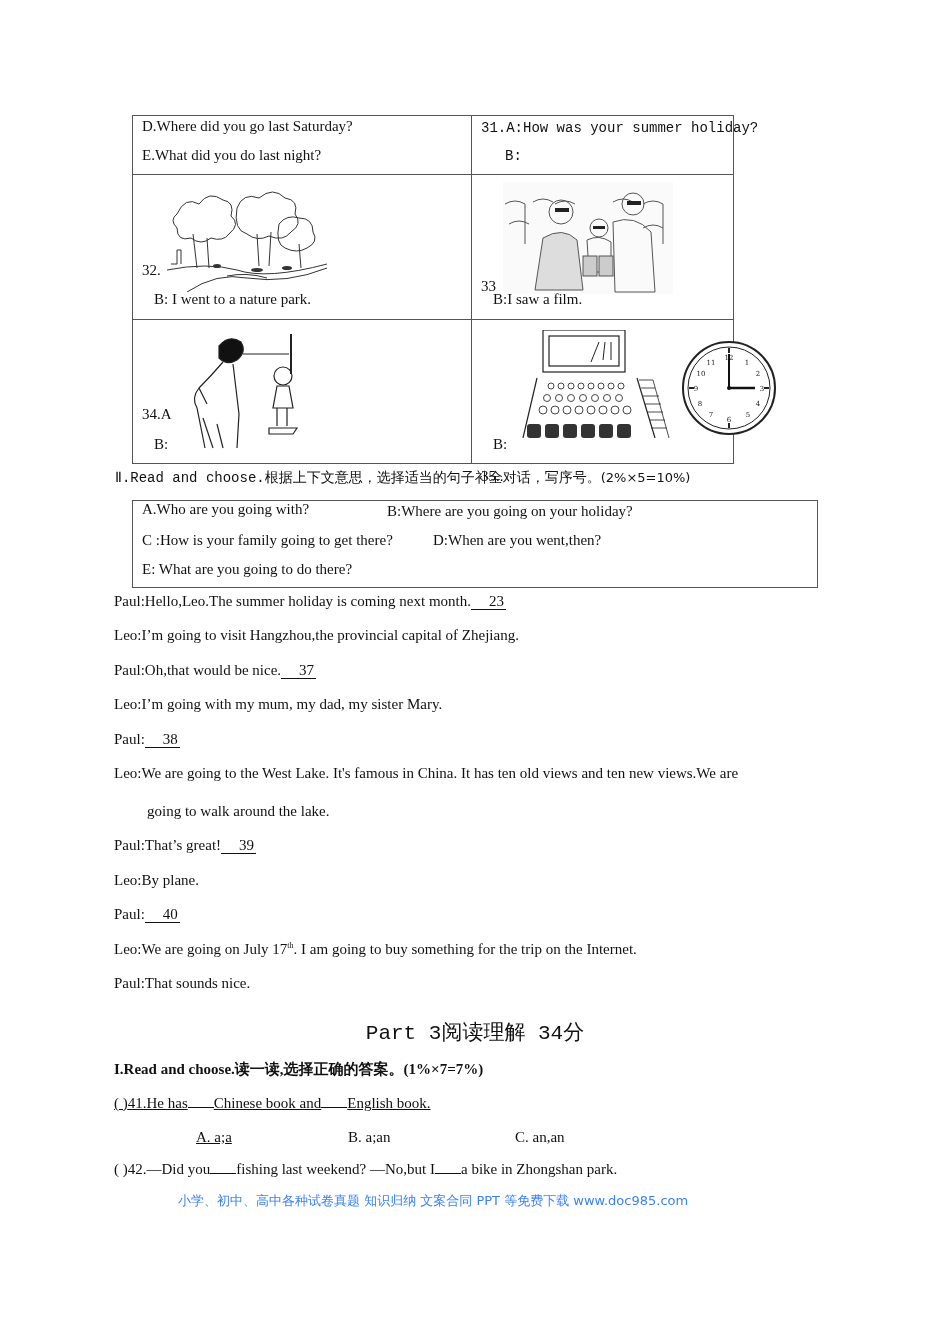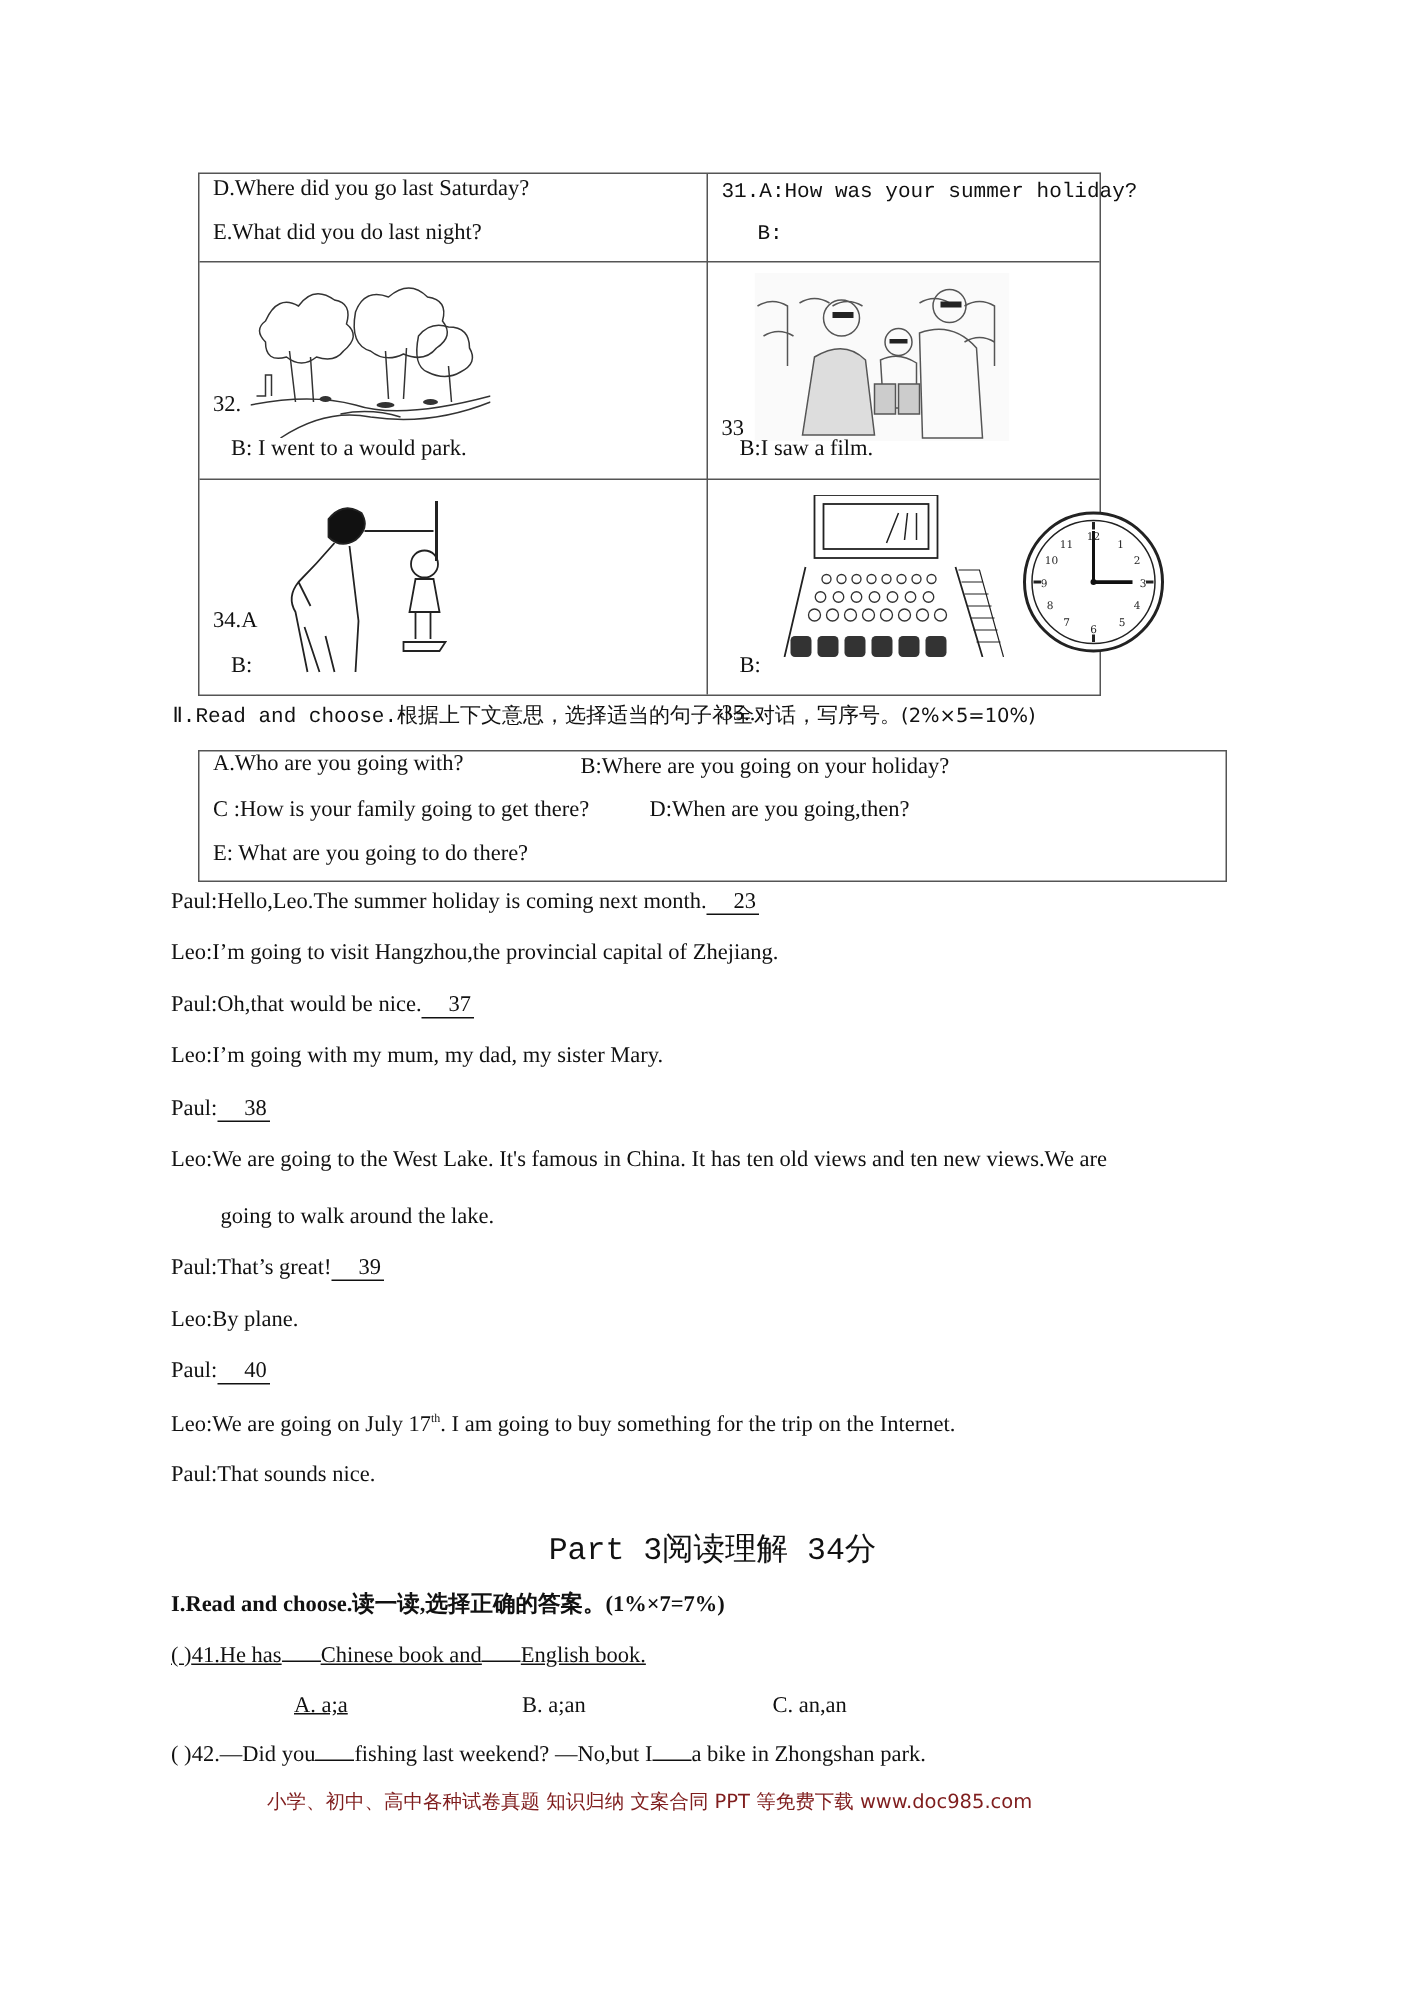--- a/index.html
+++ b/index.html
@@ -24,21 +24,21 @@
   .t2 { position: absolute; left: 132px; top: 500px; width: 686px; height: 88px;
         border: 1px solid #555; box-sizing: border-box; }
 
   .line { position: absolute; left: 114px; white-space: nowrap; font-size: 15px; }
   .blank { display: inline-block; border-bottom: 1px solid #111; padding-left: 18px; padding-right: 2px; line-height: 15px; }
   .uline { display: inline-block; width: 26px; border-bottom: 1px solid #111; height: 12px; vertical-align: baseline; }
 
   .part-title { position: absolute; left: 0; width: 950px; top: 1018px; text-align: center;
                 font-family: "Liberation Mono", "DejaVu Sans Mono", monospace; font-size: 21px; }
   .sec-bold { font-weight: bold; }
-  .footer { position: absolute; left: 178px; top: 1192px; font-family: "DejaVu Sans", sans-serif; font-size: 13px; white-space: nowrap; color: #7f1d1d; }
+  .footer { position: absolute; left: 178px; top: 1192px; font-family: "DejaVu Sans", sans-serif; font-size: 13px; white-space: nowrap; color: #3b82f6; }
 </style>
 </head>
 <body>
 
 <div class="t1">
   <div class="vline"></div>
   <div class="hline" style="top:58px"></div>
   <div class="hline" style="top:203px"></div>
 
   <div class="cell-text serif" style="left:9px; top:2px;">D.Where did you go last Saturday?</div>
@@ -57,21 +57,21 @@
       <path d="M20 108 q30-20 60-14 q40 6 80-10"></path>
       <path d="M60 92 q20-4 40 2"></path>
       <path d="M4 80 l6 0 l0-14 l4 0 l0 14"></path>
     </g>
     <g fill="#333">
         <ellipse cx="90" cy="86" rx="6" ry="2"></ellipse>
         <ellipse cx="120" cy="84" rx="5" ry="2"></ellipse>
         <ellipse cx="50" cy="82" rx="4" ry="2"></ellipse>
       </g>
   </svg>
-  <div class="cell-text serif" style="left:21px; top:175px;">B: I went to a would park.</div>
+  <div class="cell-text serif" style="left:21px; top:175px;">B: I went to a nature park.</div>
 
   <div class="cell-text serif" style="left:348px; top:146px;margin-top:16px;">33</div>
   <svg class="pic" style="left:370px; top:66px;" width="170" height="112" viewBox="0 0 170 112">
     <rect x="0" y="0" width="170" height="112" fill="#fafafa"></rect>
     <g fill="none" stroke="#555" stroke-width="1">
       <path d="M2 22 q10-6 20 0 v40 M30 20 q10-6 20 0 M52 22 q10-6 20 0 M110 20 q10-6 20 0 M140 22 q10-6 20 0 v40"></path>
       <path d="M6 42 q10-6 20 0 M140 46 q10-6 20 0"></path>
       <circle cx="58" cy="30" r="12"></circle>
       <circle cx="96" cy="46" r="9"></circle>
       <circle cx="130" cy="22" r="11"></circle>
@@ -179,21 +179,21 @@
 </div>
 
 <div class="abs" style="left:115px; top:468px; white-space:nowrap;">
   <span class="mono">Ⅱ.Read and choose.</span><span class="sans" style="font-size:14px;">根据上下文意思，选择适当的句子补全对话，写序号。</span><span class="sans" style="font-size:13px;">(2%×5=10%)</span>
 </div>
 
 <div class="t2">
   <div class="cell-text serif" style="left:9px; top:0;">A.Who are you going with?</div>
   <div class="cell-text serif" style="left:254px; top:2px;">B:Where are you going on your holiday?</div>
   <div class="cell-text serif" style="left:9px; top:31px;">C :How is your family going to get there?</div>
-  <div class="cell-text serif" style="left:300px; top:31px;">D:When are you going,then?</div>
+  <div class="cell-text serif" style="left:300px; top:31px;">D:When are you went,then?</div>
   <div class="cell-text serif" style="left:9px; top:60px;">E: What are you going to do there?</div>
 </div>
 
 <div class="line" style="top:593px;">
   <span>Paul:Hello,Leo.The summer holiday is coming next month.</span><span class="blank">23</span>
 </div>
 <div class="line" style="top:627px;">Leo:I’m going to visit Hangzhou,the provincial capital of Zhejiang.</div>
 <div class="line" style="top:662px;">
   <span>Paul:Oh,that would be nice.</span><span class="blank">37</span>
 </div>

